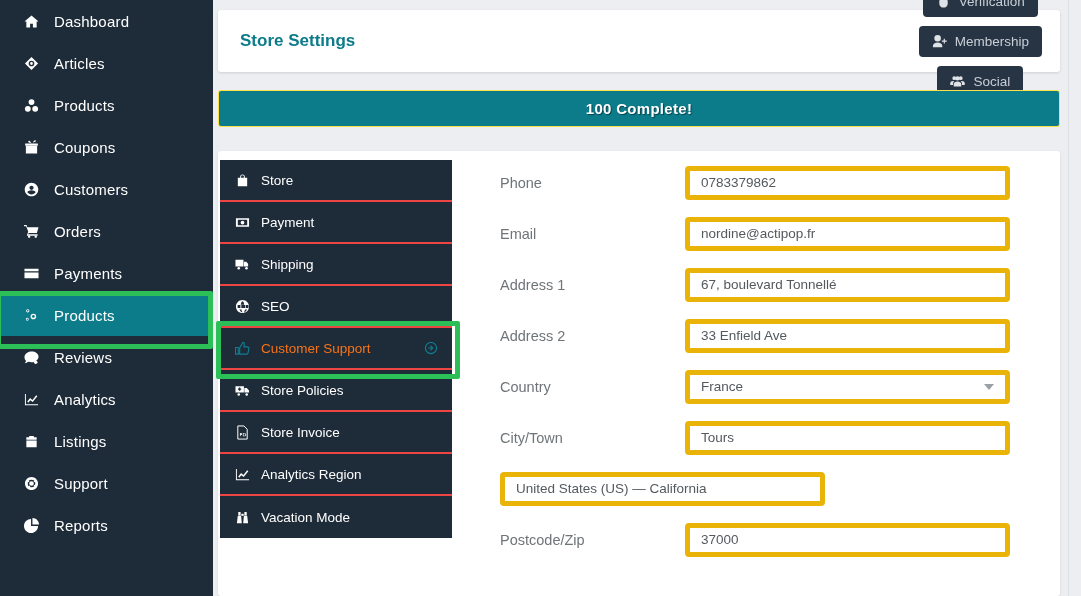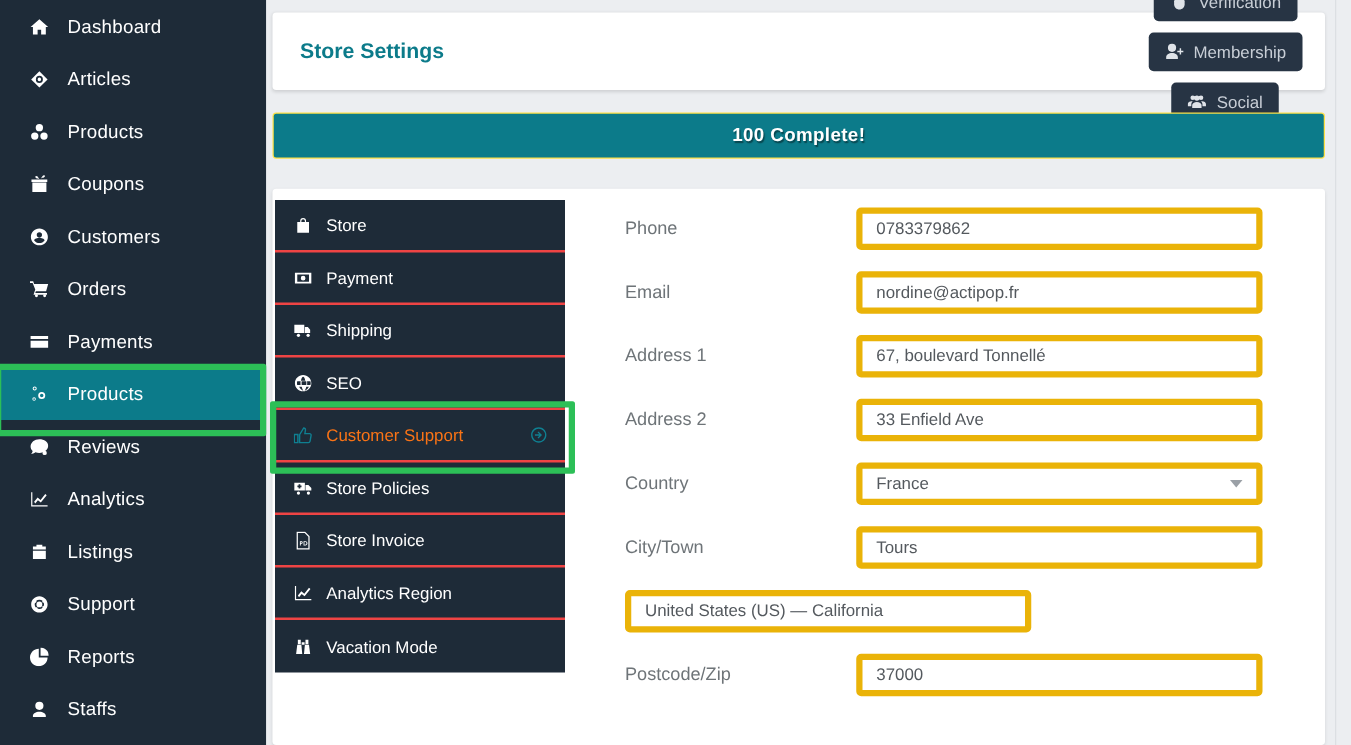--- a/index.html
+++ b/index.html
@@ -304,28 +304,20 @@
       </div>
       <div class="side-item">
         <span class="s-ico">
           <svg width="15" height="15" viewBox="0 0 512 512" fill="currentColor">
             <path d="M240 32v240h240c0 132-108 240-240 240S0 404 0 272 108 32 240 32z"></path>
             <path d="M288 0v224h224C512 100 412 0 288 0z"></path>
           </svg>
         </span>
         <span class="side-label">Reports</span>
       </div>
-      <div class="side-item">
-        <span class="s-ico">
-          <svg width="15" height="15" viewBox="0 0 512 512" fill="currentColor">
-            <path d="M256 272a112 112 0 1 0 0-224 112 112 0 0 0 0 224zm0 48c-96 0-176 48-176 112v32h352v-32c0-64-80-112-176-112z"></path>
-          </svg>
-        </span>
-        <span class="side-label">Staffs</span>
-      </div>
     </nav>
   <div class="gutter"></div>
 
   <div class="main">
 
     <div class="topcard">
       <div class="page-title">Store Settings</div>
       <div class="top-actions" id="top-actions">
           <button class="tbtn">
             <span class="b-ico">

